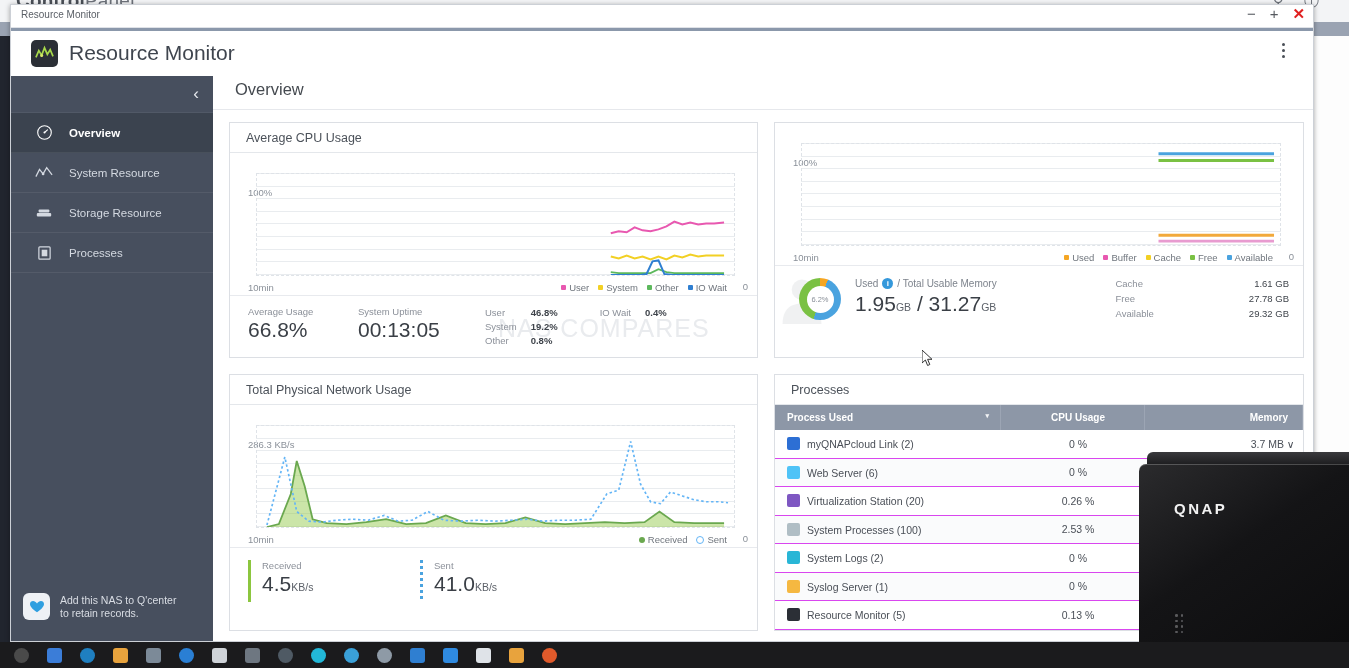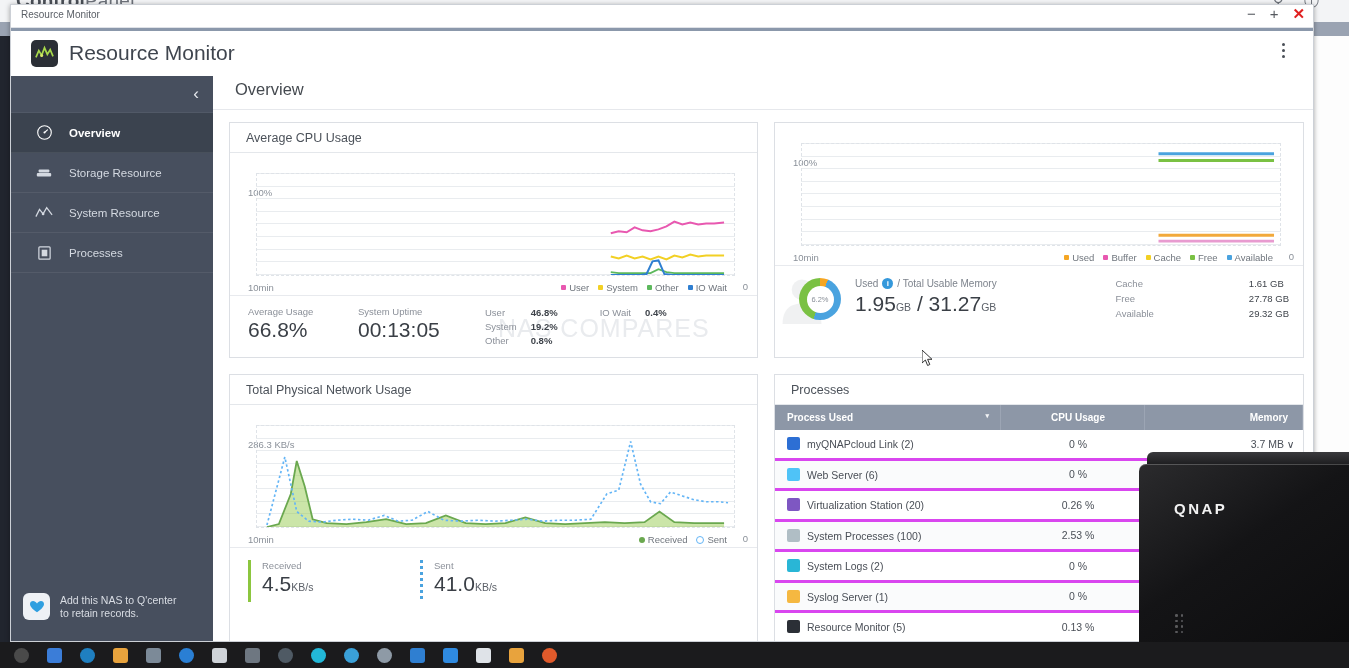--- a/index.html
+++ b/index.html
@@ -106,36 +106,36 @@
   #mem-pct{position:relative;z-index:2;font-size:7.5px;color:#8a9099;}
   #mem-person{position:absolute;left:4px;top:10px;width:46px;height:48px;opacity:.14;}
   #mem-used-line{position:absolute;left:80px;top:12px;font-size:10px;color:#7d838c;display:flex;align-items:center;gap:4px;}
   .info-i{width:11px;height:11px;border-radius:50%;background:#3498db;color:#fff;font-size:8px;
           display:inline-flex;align-items:center;justify-content:center;font-weight:bold;}
   #mem-big{position:absolute;left:80px;top:26px;font-size:21px;color:#3a3f46;}
   #mem-right{position:absolute;right:14px;top:12px;font-size:9.5px;color:#8b9099;}
   #mem-right table{border-collapse:collapse;}
   #mem-right td{padding:0 0 4px 0;font-size:9.5px;}
   #mem-right td.k{color:#8b9099;padding-right:95px;}
-  #mem-right td.v{color:#3f444b;margin-top:28px;}
+  #mem-right td.v{color:#3f444b;text-align:right;margin-top:28px;}
 
   
   #net-foot{height:66px;}
   .netstat{position:absolute;top:12px;}
   .netbar{position:absolute;left:0;top:0;width:3px;height:42px;}
   .netbar.solid{background:#8cc63f;}
   .netbar.dotted{background:repeating-linear-gradient(to bottom,#4aa3df 0 3px,transparent 3px 6px);}
 
   
   .ptable{width:100%;border-collapse:collapse;}
   .ptable thead th{background:#8d97a7;color:#ffffff;font-size:10px;font-weight:bold;height:23px;text-align:left;
                    padding-left:12px;border-right:1px solid #9ca5b4;white-space:nowrap;}
   .ptable thead th.c{text-align:center;}
   .ptable thead th.r{text-align:right;padding-right:14px;}
-  .ptable tbody td{height:25.5px;font-size:10.5px;color:#4a4f57;border-bottom:3px solid #d946ef;padding-left:12px;}
+  .ptable tbody td{height:25.5px;font-size:10.5px;color:#4a4f57;border-bottom:1px solid #d946ef;padding-left:12px;}
   .ptable tbody td.c{text-align:center;}
   .ptable tbody td.r{text-align:right;padding-right:8px;}
   .ptable tbody tr:nth-child(even){background:#fafbfc;}
   .picon{width:13px;height:13px;border-radius:2px;display:inline-block;vertical-align:-2px;margin-right:7px;}
   .sortarrow{float:right;margin-right:10px;font-size:7px;opacity:.9;}
 
   
   #nas-photo{position:absolute;right:0;top:452px;width:222px;height:216px;overflow:hidden;}
   #nas-body{position:absolute;left:12px;top:12px;width:230px;height:215px;border-radius:7px 0 0 0;
     background:linear-gradient(145deg,#2b2b2d 0%,#141416 40%,#0b0b0c 100%);
@@ -206,36 +206,36 @@
               <circle cx="10" cy="10" r="8" fill="none" stroke="#ffffff" stroke-width="1.3"></circle>
               <path d="M10 10 L13.5 7" stroke="#ffffff" stroke-width="1.3" fill="none" stroke-linecap="round"></path>
               <circle cx="10" cy="10" r="1.2" fill="#ffffff"></circle>
             </svg>
         </span>
         <span>Overview</span>
       </div>
 
       <div class="sb-item">
         <span class="sb-ico">
+          <svg width="18" height="16" viewBox="0 0 20 16">
+              <polyline points="1,12 5,4 9,9 13,2 19,10" fill="none" stroke="#d4d9e1" stroke-width="1.4"></polyline>
+              <circle cx="9" cy="9" r="1.5" fill="#d4d9e1"></circle>
+            </svg>
+        </span>
+        <span>System Resource</span>
+      </div>
+
+      <div class="sb-item">
+        <span class="sb-ico">
           <svg width="18" height="14" viewBox="0 0 20 14">
               <rect x="2" y="7" width="16" height="4" rx="1.2" fill="#d4d9e1"></rect>
               <rect x="4" y="3" width="12" height="3.4" rx="1.2" fill="#d4d9e1"></rect>
             </svg>
         </span>
         <span>Storage Resource</span>
-      </div>
-
-      <div class="sb-item">
-        <span class="sb-ico">
-          <svg width="18" height="16" viewBox="0 0 20 16">
-              <polyline points="1,12 5,4 9,9 13,2 19,10" fill="none" stroke="#d4d9e1" stroke-width="1.4"></polyline>
-              <circle cx="9" cy="9" r="1.5" fill="#d4d9e1"></circle>
-            </svg>
-        </span>
-        <span>System Resource</span>
       </div>
 
       <div class="sb-item">
         <span class="sb-ico">
           <svg width="15" height="16" viewBox="0 0 16 16">
               <rect x="2" y="1.5" width="12" height="13" rx="1" fill="none" stroke="#d4d9e1" stroke-width="1.3"></rect>
               <rect x="5" y="4.5" width="6" height="7" fill="#d4d9e1"></rect>
             </svg>
         </span>
         <span>Processes</span>

